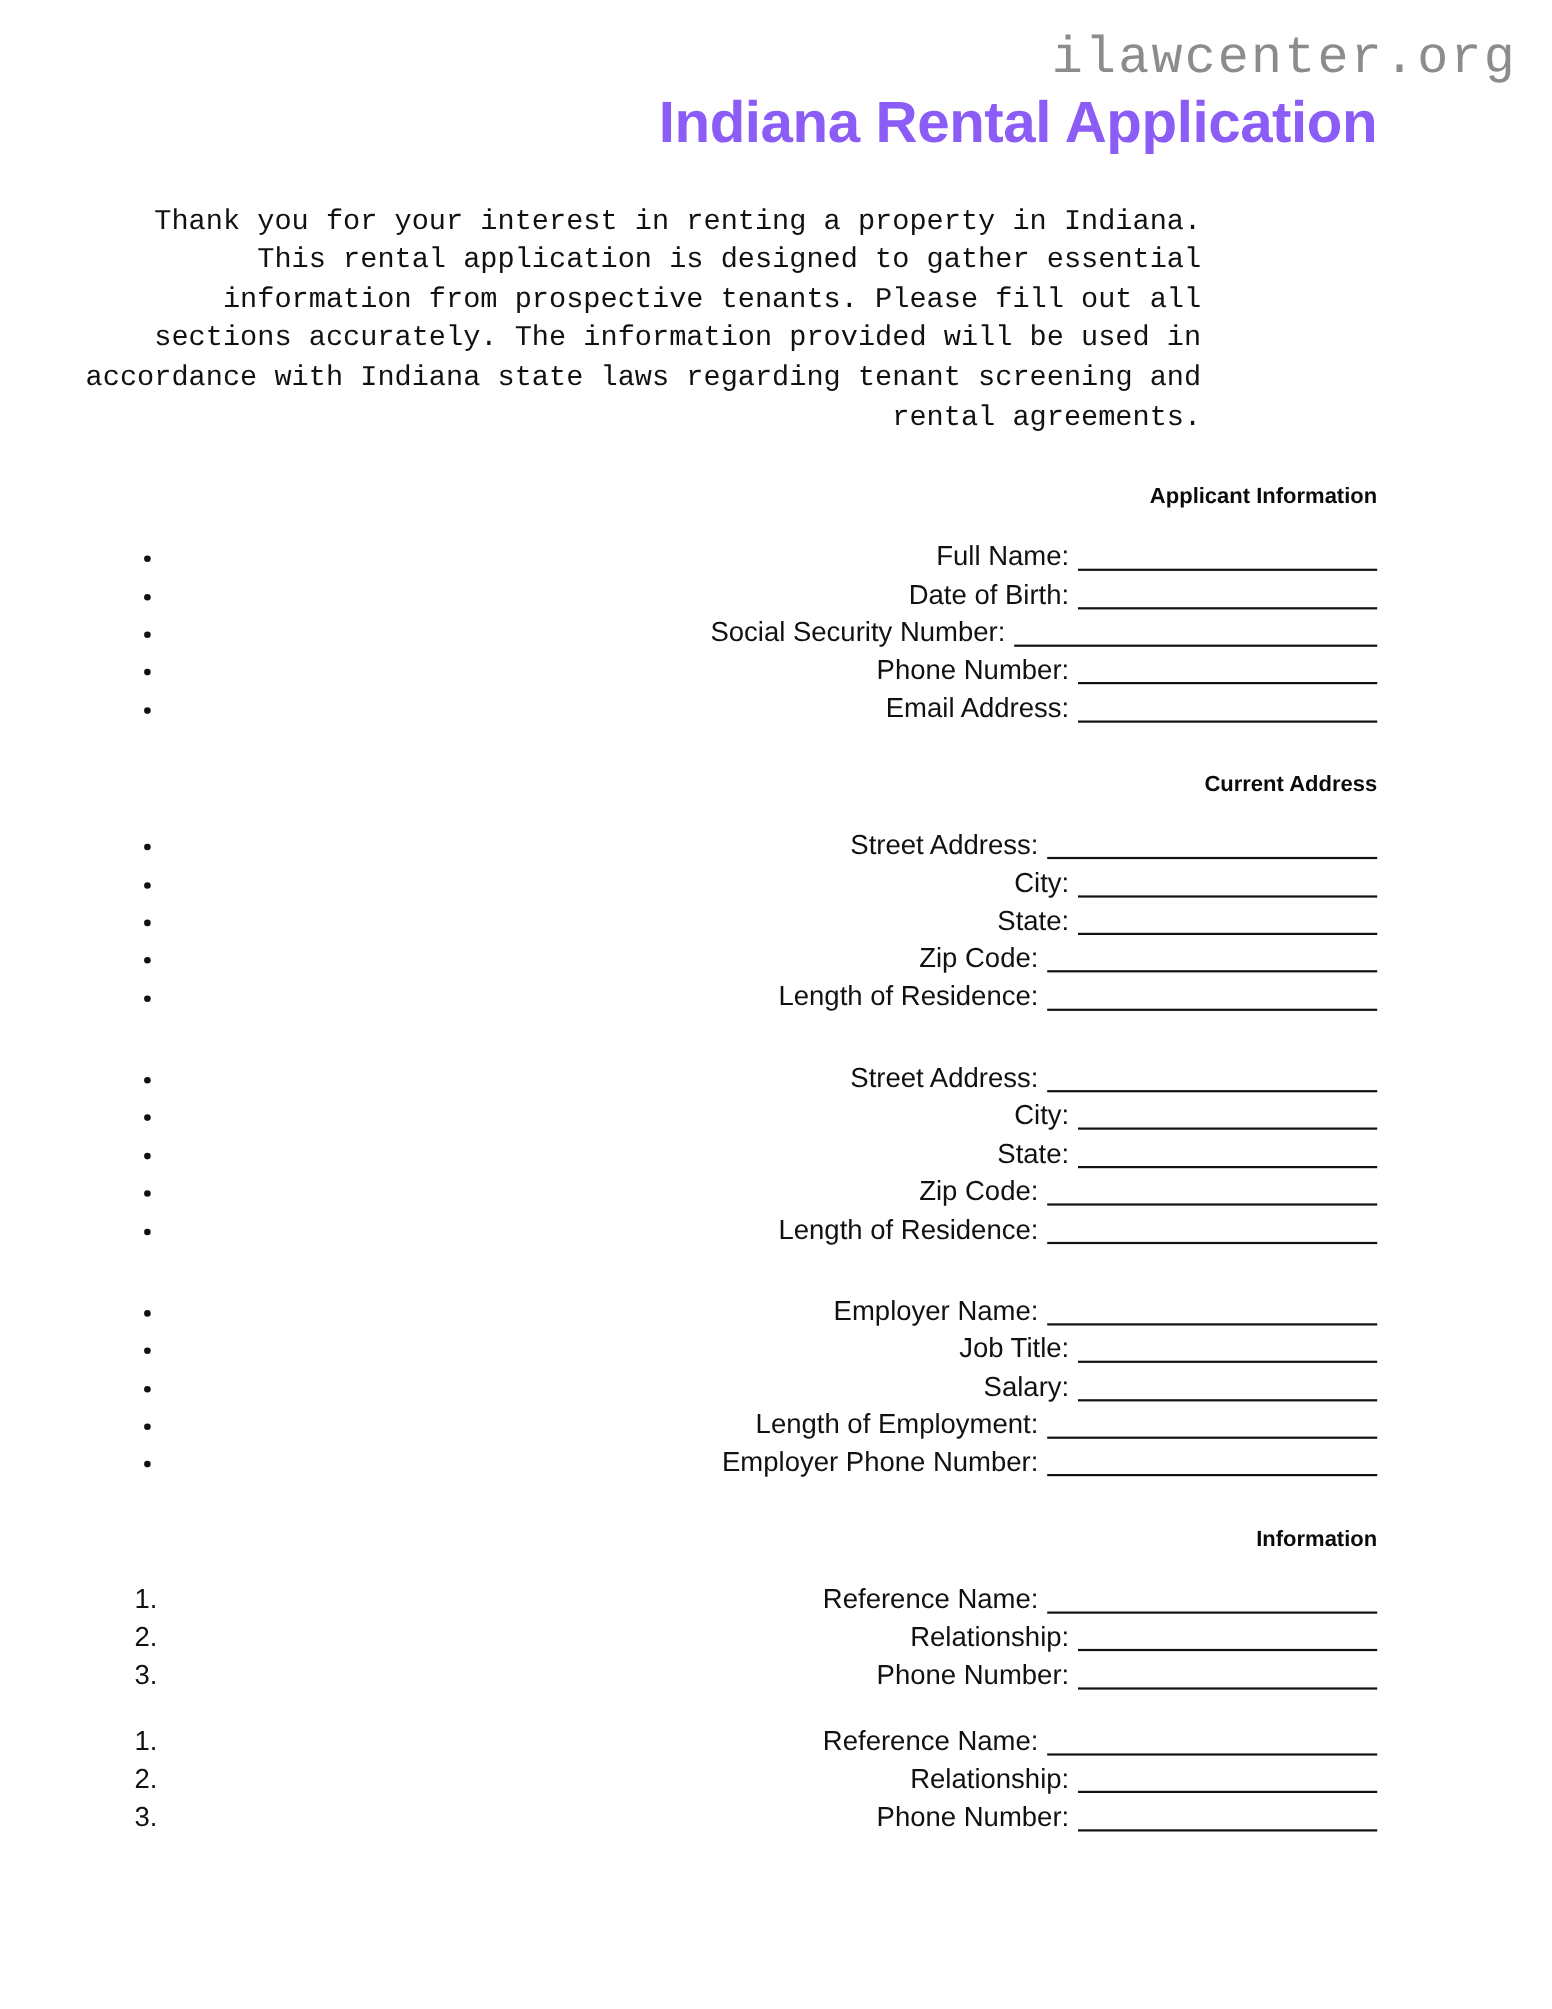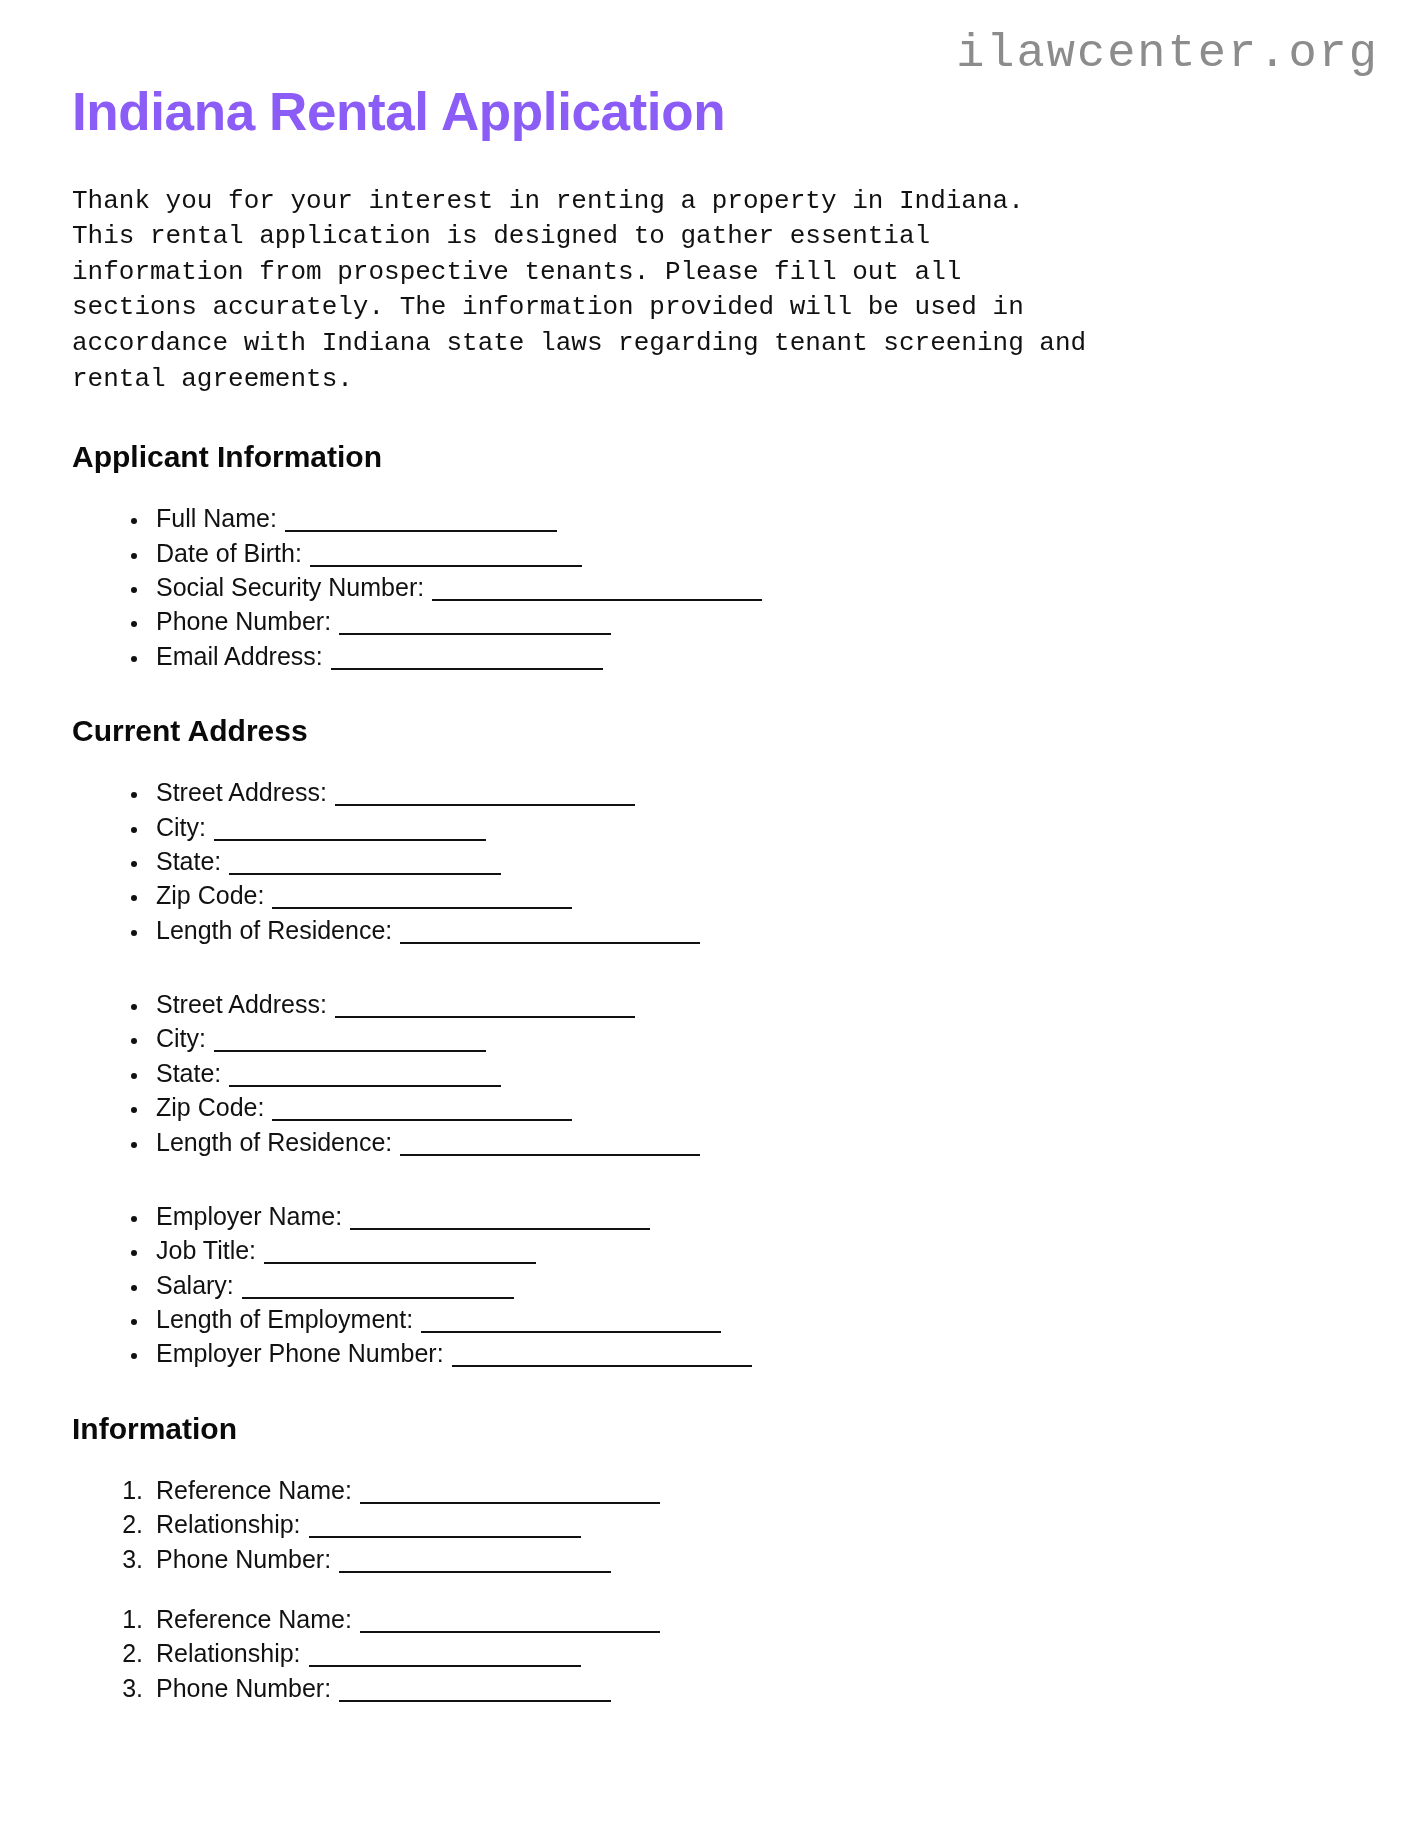--- a/index.html
+++ b/index.html
@@ -10,20 +10,21 @@
   }
   .page {
     position: relative;
     width: 1411px;
     height: 1826px;
     background: #ffffff;
     overflow: hidden;
     font-family: "Liberation Sans", sans-serif;
     color: #000000;
     box-sizing: border-box;
+    text-align: right;
   }
   .watermark {
     position: absolute;
     top: 30px;
     right: 32px;
     font-family: "Liberation Mono", "DejaVu Sans Mono", monospace;
     font-size: 47px;
     letter-spacing: 2px;
     color: #8c8c8c;
     line-height: 1;
@@ -46,21 +47,21 @@
   }
   p.intro {
     font-size: 26px;
     line-height: 1.37;
     margin: 0 0 42px 0;
     width: 1020px;
     color: #111111;
     font-family: Liberation Mono, monospace;
   }
   h2.section-title {
-    font-size: 30px;
+    font-size: 20px;
     font-weight: bold;
     margin: 0 0 26px 0;
     line-height: 1.2;
     color: #0a0a0a;
   }
   ul.fields, ol.fields {
     margin: 0 0 40px 0;
     padding-left: 78px;
   }
   ul.fields { list-style-type: disc; }

